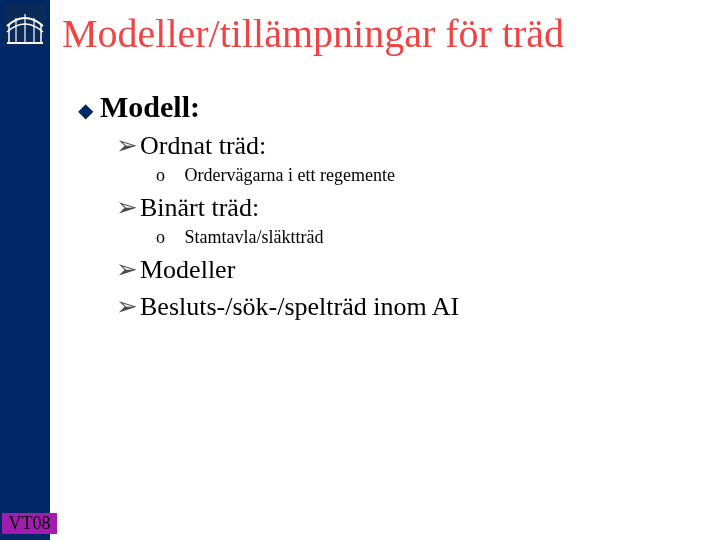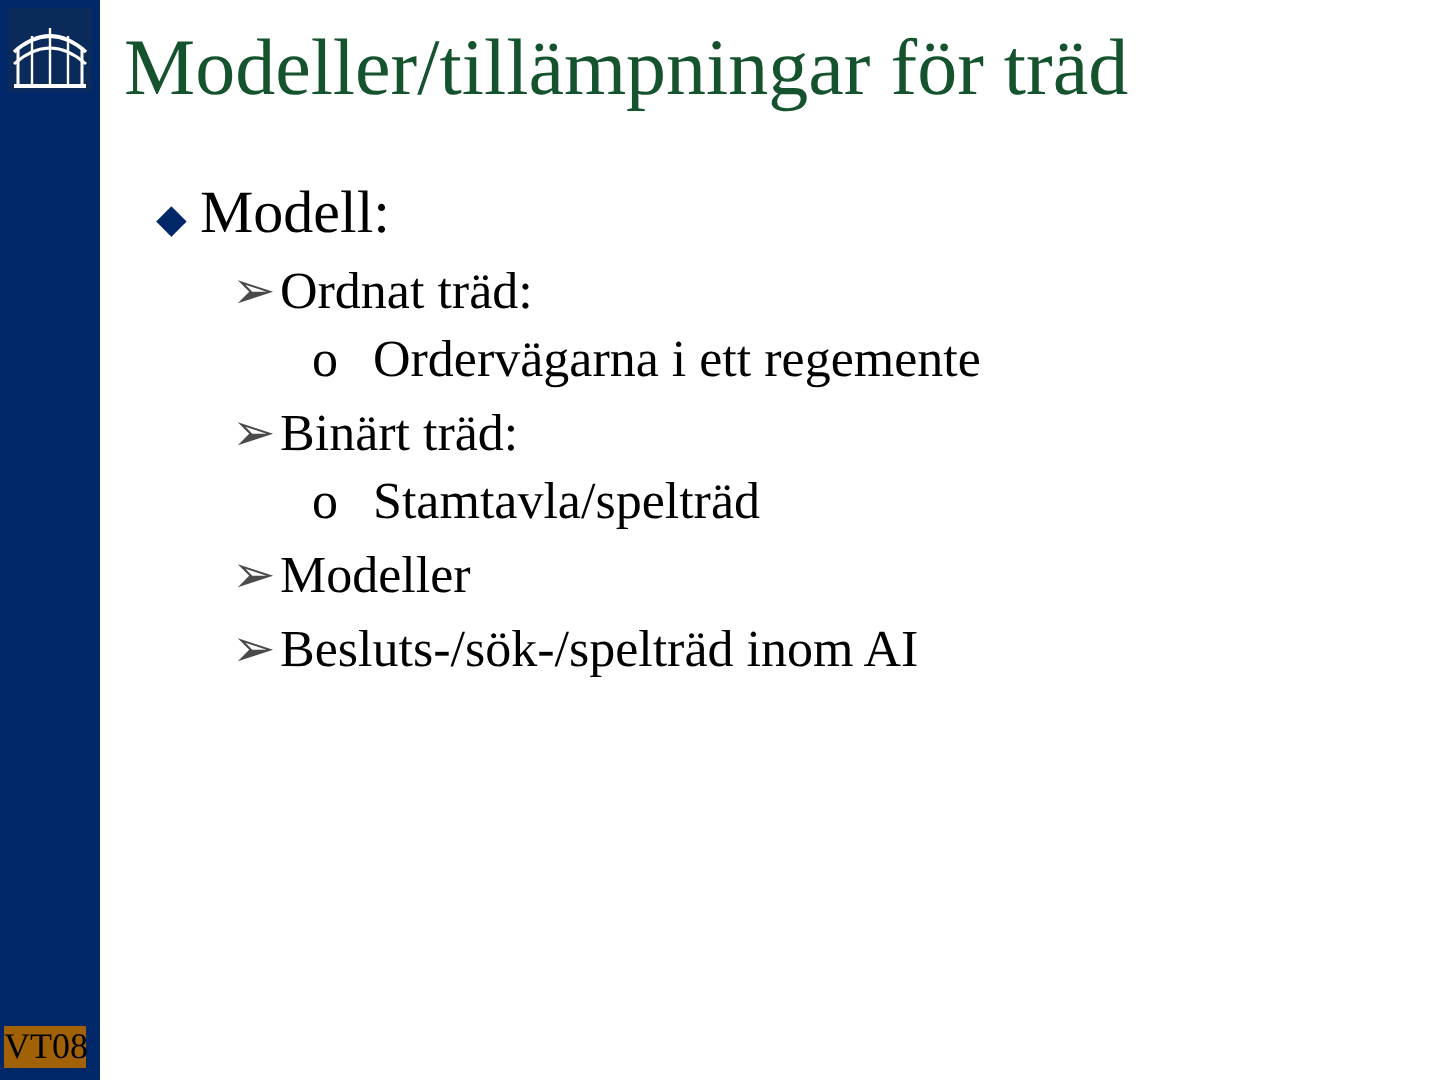--- a/index.html
+++ b/index.html
@@ -24,64 +24,64 @@
     width: 42px; height: 42px;
   }
   .sidebar-label {
     position: absolute;
     left: 0; top: 58px;
     width: 50px; height: 430px;
   }
   .footer-tag {
     position: absolute;
     left: 2px; bottom: 6px;
-    width: 41px;
+    width: 55px;
     text-align: center;
     color: #000;
-    background: #a16207;
+    background: #a21caf;
     font-family: "Times New Roman", Times, serif;
     font-size: 18px;
   }
   .title {
     position: absolute;
     left: 62px; top: 10px;
     font-size: 40px;
-    color: #14532d;
+    color: #ef4444;
   }
   .content {
     position: absolute;
     left: 78px; top: 78px;
     right: 20px;
   }
   .l1 {
     margin-top: 12px;
     font-size: 30px;
   }
   .l1 .bullet {
     display: inline-block;
     width: 22px;
     vertical-align: baseline;
     color: #002868;
     font-size: 20px;
   }
-  .l1 .head { font-weight: normal; }
+  .l1 .head { font-weight: bold; }
   .l2 {
     margin-left: 38px;
     margin-top: 6px;
     font-size: 26px;
   }
   .l2 .bullet {
     display: inline-block;
     width: 24px;
     color: #4a4a4a;
   }
   .l3 {
     margin-left: 78px;
     margin-top: 4px;
-    font-size: 26px;
+    font-size: 18px;
   }
   .l3 .bullet {
     display: inline-block;
     width: 24px;
     font-family: "Times New Roman", serif;
   }
 </style>
 </head>
 <body>
 
@@ -121,21 +121,21 @@
       <span class="bullet">➢</span><span>Ordnat träd:</span>
     </div>
     <div class="l3">
       <span class="bullet">o</span> <span>Ordervägarna i ett regemente</span>
     </div>
 
     <div class="l2">
       <span class="bullet">➢</span><span>Binärt träd:</span>
     </div>
     <div class="l3">
-      <span class="bullet">o</span> <span>Stamtavla/spelträd</span>
+      <span class="bullet">o</span> <span>Stamtavla/släktträd</span>
     </div>
 
 
     <div class="l2">
       <span class="bullet">➢</span><span>Modeller</span>
     </div>
     <div class="l2">
       <span class="bullet">➢</span><span>Besluts-/sök-/spelträd inom AI</span>
     </div>
 

